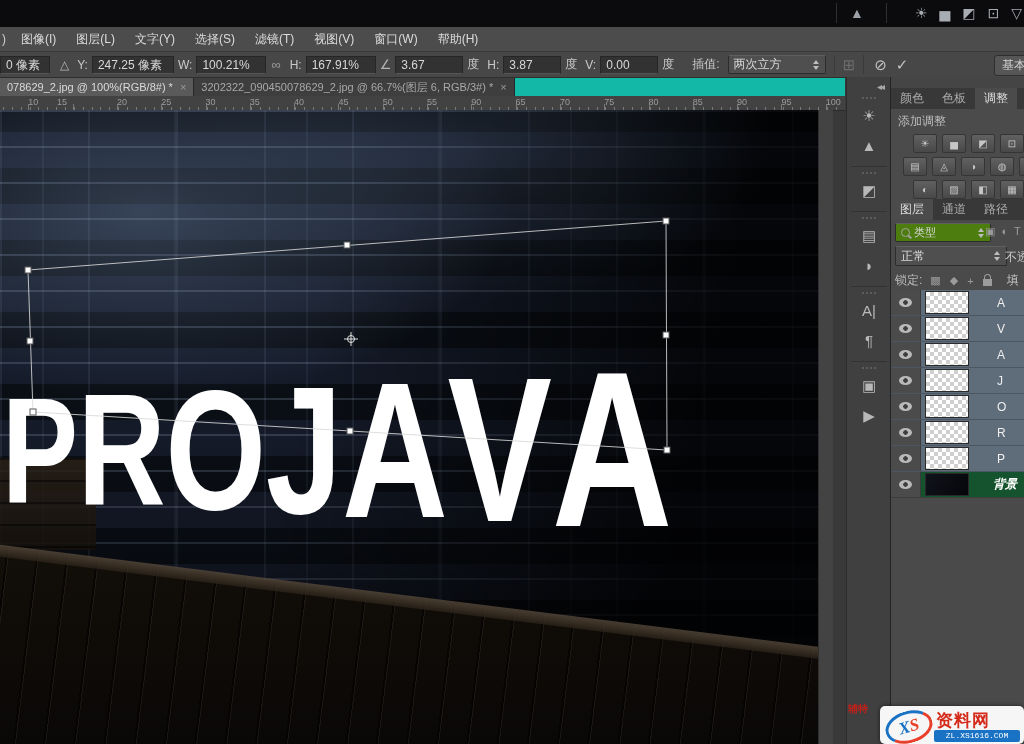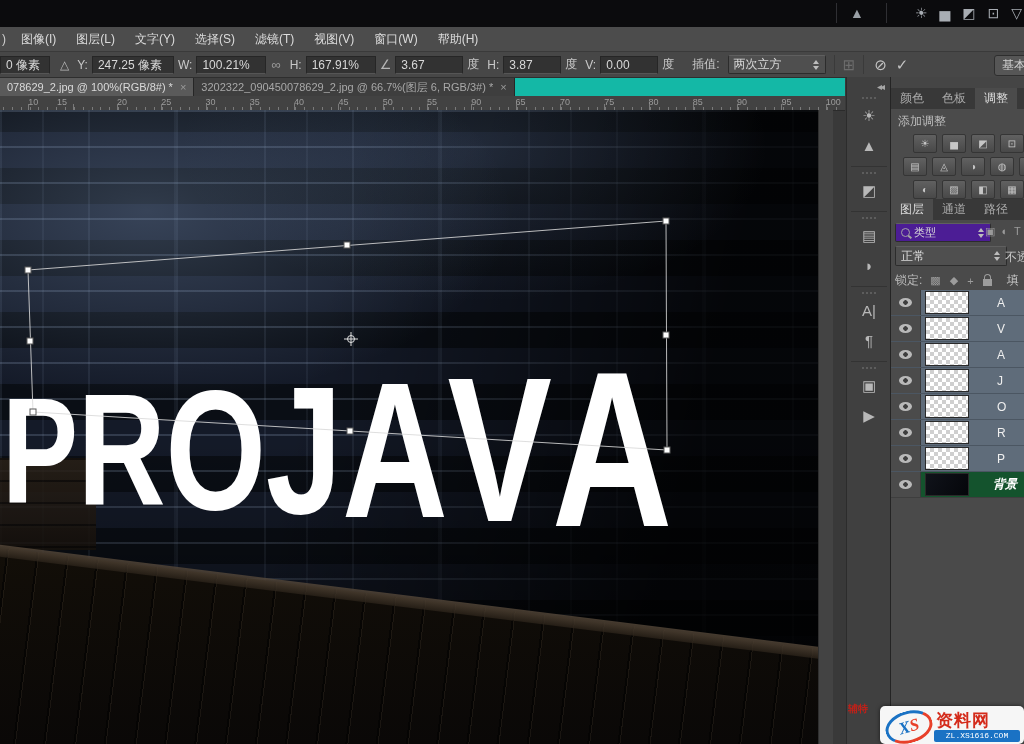--- a/index.html
+++ b/index.html
@@ -96,21 +96,21 @@
   .ptab.active{background:#4b4b4b;color:#dcdcdc;}
   #adjtabs{top:11px;}
   .adjbody{position:absolute;left:0;top:32px;width:134px;height:90px;background:#4b4b4b;overflow:hidden;}
   .adjlabel{position:absolute;left:7px;top:4px;font-size:12px;color:#bdbdbd;}
   .adjrow{position:absolute;display:flex;gap:5px;}
   .adjrow.r0{left:22px;top:25px;} .adjrow.r1{left:12px;top:48px;} .adjrow.r2{left:22px;top:71px;}
   .adjicon{width:22px;height:17px;border:1px solid #353535;border-radius:2px;color:#c6c6c6;
     background:linear-gradient(180deg,#616161,#484848);font-size:10px;line-height:17px;text-align:center;}
   #laytabs{top:122px;}
   .laybody{position:absolute;left:0;top:143px;width:134px;height:524px;background:#4a4a4a;overflow:hidden;}
-  .dd.small{position:absolute;left:4px;top:3px;width:84px;height:17px;background:#4c1d95;font-size:11px;}
+  .dd.small{position:absolute;left:4px;top:3px;width:84px;height:17px;background:#4d7c0f;font-size:11px;}
   .mag{display:inline-block;width:7px;height:7px;border:1.5px solid #a5a5a5;border-radius:50%;position:relative;margin-right:4px;}
   .mag:after{content:"";position:absolute;left:6px;top:7px;width:4px;height:1.5px;background:#a5a5a5;transform:rotate(40deg);}
   .fltricons{position:absolute;left:94px;top:5px;display:flex;gap:6px;color:#9a9a9a;font-size:11px;}
   .dd.blend{position:absolute;left:4px;top:26px;width:100px;height:18px;font-size:12px;}
   .opacity-lbl{position:absolute;left:114px;top:29px;font-size:12px;color:#c9c9c9;white-space:nowrap;}
   .lockrow{position:absolute;left:4px;top:52px;width:130px;font-size:12px;color:#b9b9b9;display:flex;align-items:center;}
   .lockrow .lik{margin-right:9px;color:#9c9c9c;font-size:11px;}
   .lock-shape{display:inline-block;width:9px;height:7px;background:#9c9c9c;position:relative;margin-right:9px;margin-top:4px;}
   .lock-shape:before{content:"";position:absolute;left:1px;top:-5px;width:5px;height:4px;
     border:1.5px solid #9c9c9c;border-bottom:none;border-radius:4px 4px 0 0;}

